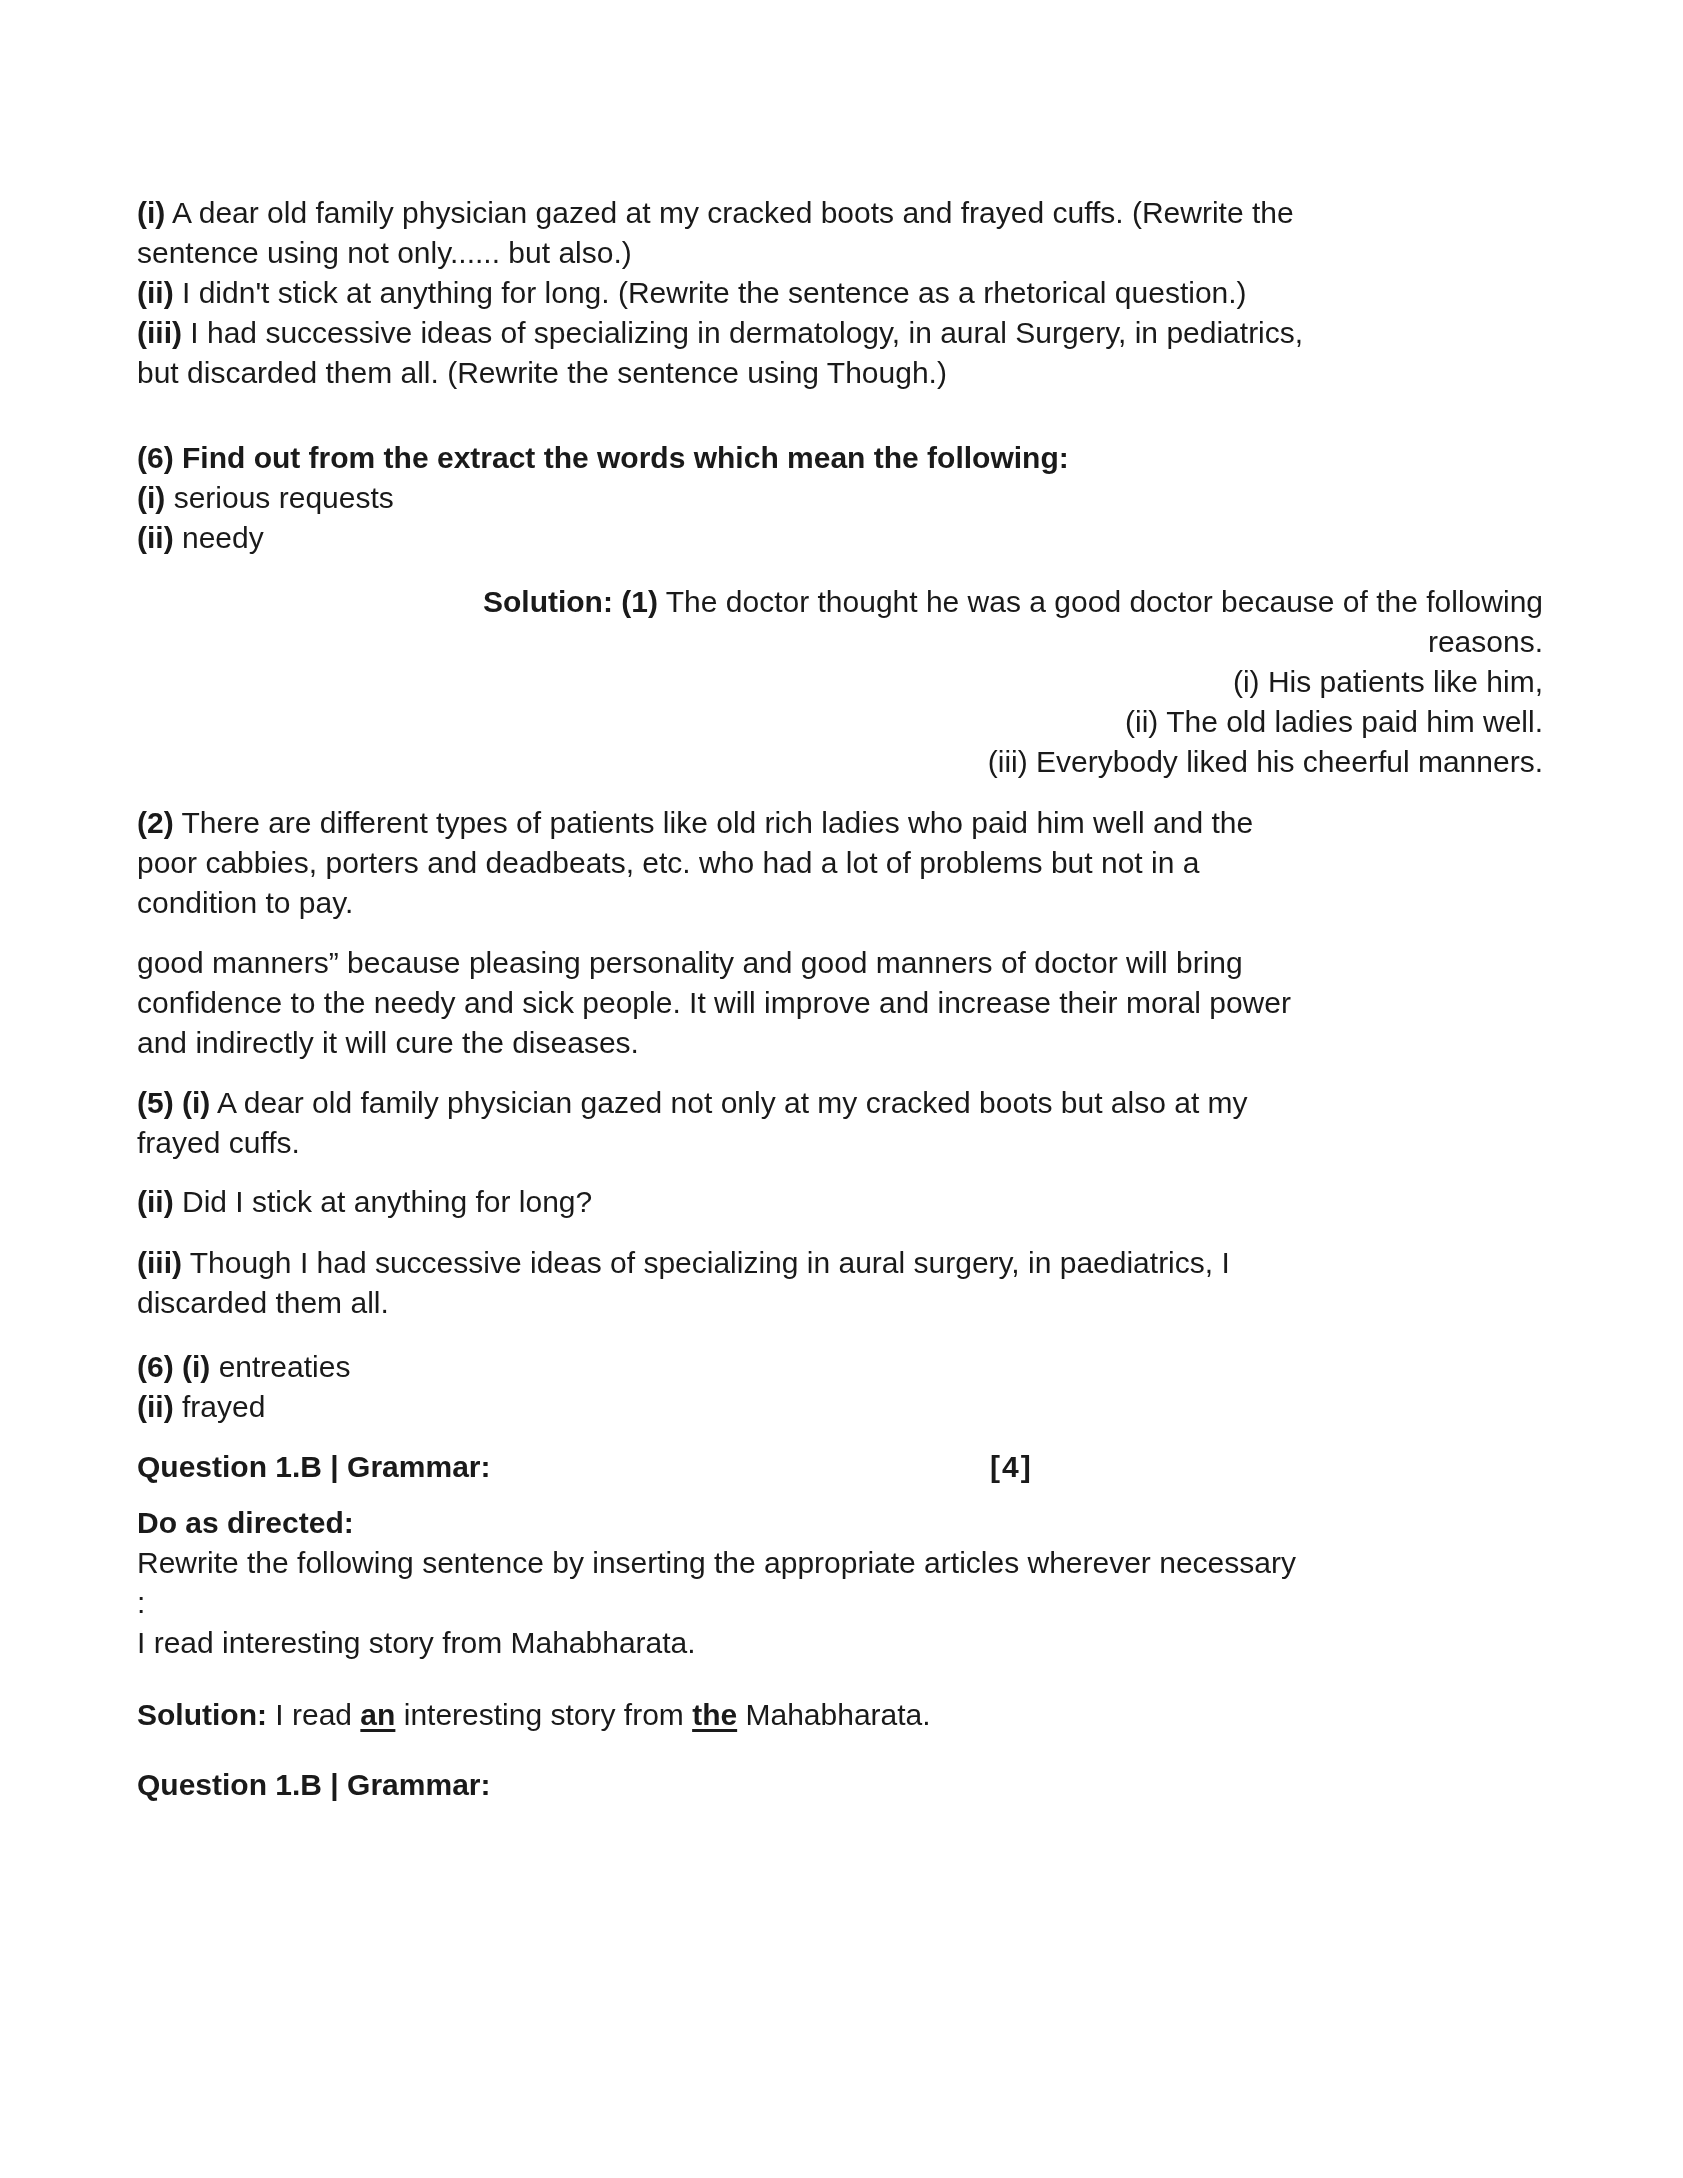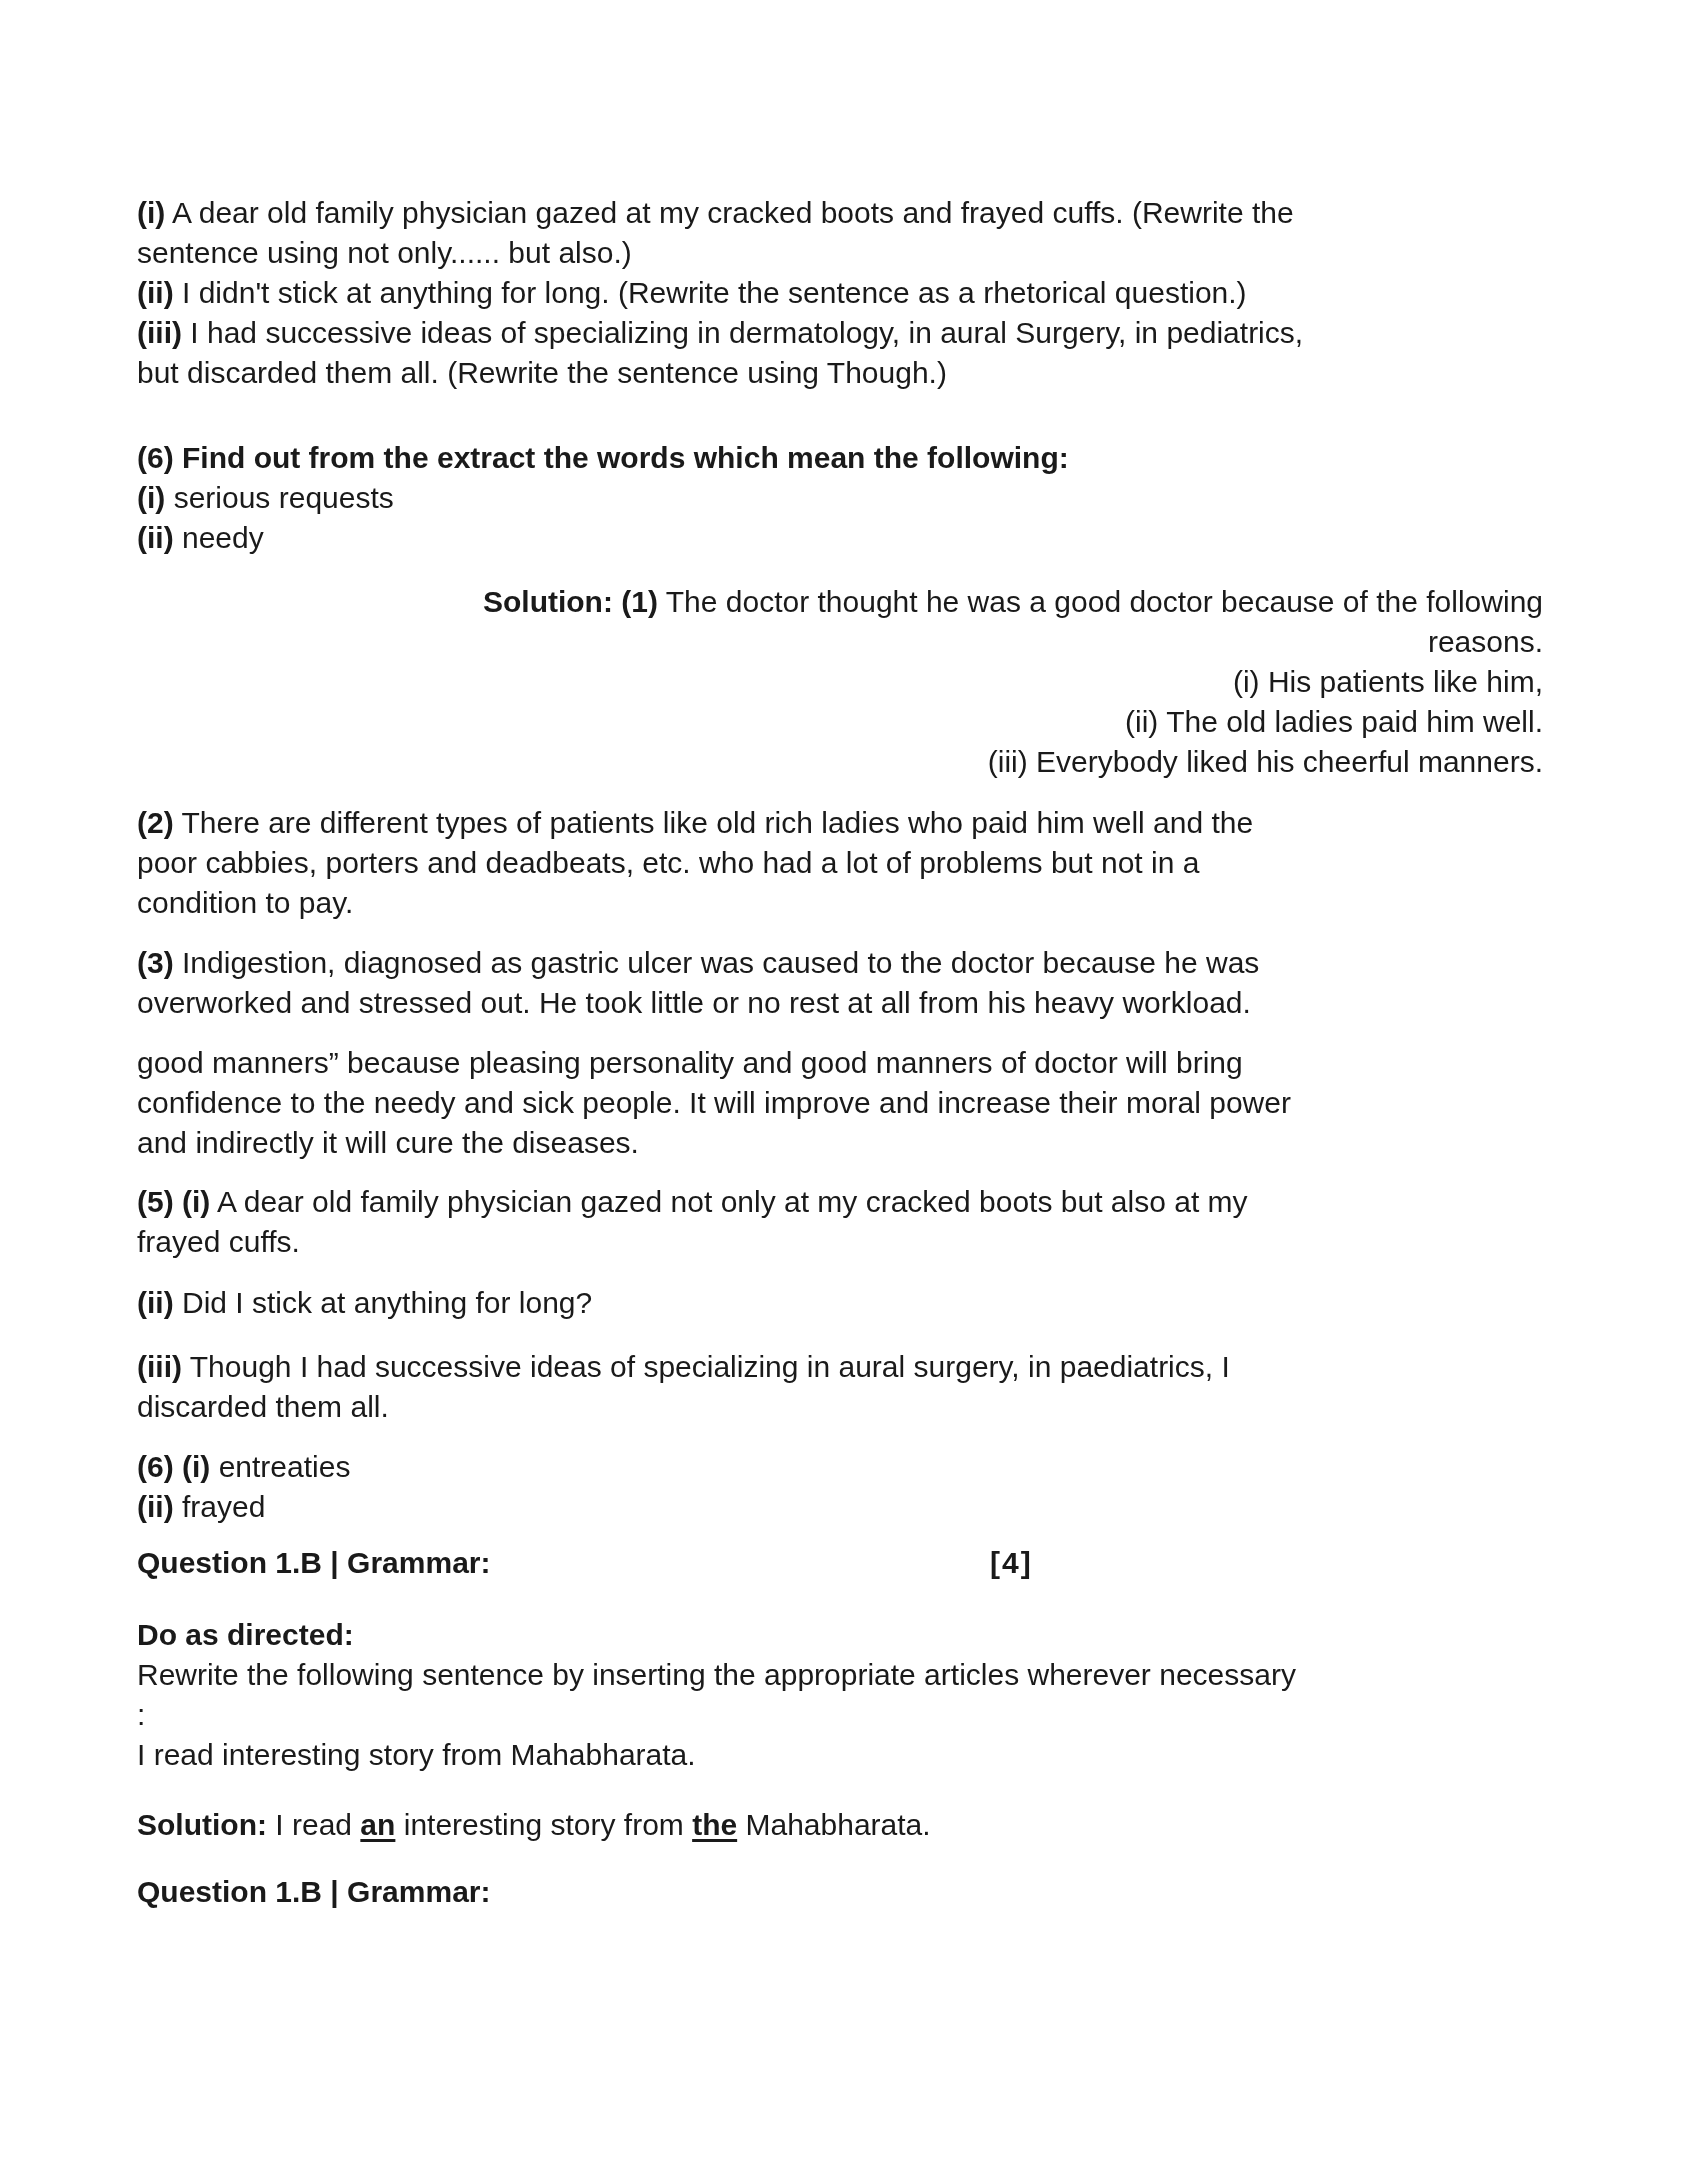--- a/index.html
+++ b/index.html
@@ -76,24 +76,20 @@
       <div class="line"><span class="run">(i) His patients like him,</span></div>
       <div class="line"><span class="run">(ii) The old ladies paid him well.</span></div>
       <div class="line"><span class="run">(iii) Everybody liked his cheerful manners.</span></div>
     </div>
     <div class="para">
       <div class="line"><span class="run bold">(2)</span><span class="run"> There are different types of patients like old rich ladies who paid him well and the</span></div>
       <div class="line"><span class="run">poor cabbies, porters and deadbeats, etc. who had a lot of problems but not in a</span></div>
       <div class="line"><span class="run">condition to pay.</span></div>
     </div>
     <div class="para">
-      <div class="line"><span class="run bold">(3)</span><span class="run"> Indigestion, diagnosed as gastric ulcer was caused to the doctor because he was</span></div>
-      <div class="line"><span class="run">overworked and stressed out. He took little or no rest at all from his heavy workload.</span></div>
-    </div>
-    <div class="para">
       <div class="line"><span class="run">good manners” because pleasing personality and good manners of doctor will bring</span></div>
       <div class="line"><span class="run">confidence to the needy and sick people. It will improve and increase their moral power</span></div>
       <div class="line"><span class="run">and indirectly it will cure the diseases.</span></div>
     </div>
     <div class="para">
       <div class="line"><span class="run bold">(5) (i)</span><span class="run"> A dear old family physician gazed not only at my cracked boots but also at my</span></div>
       <div class="line"><span class="run">frayed cuffs.</span></div>
     </div>
     <div class="para">
       <div class="line"><span class="run bold">(ii)</span><span class="run"> Did I stick at anything for long?</span></div>

